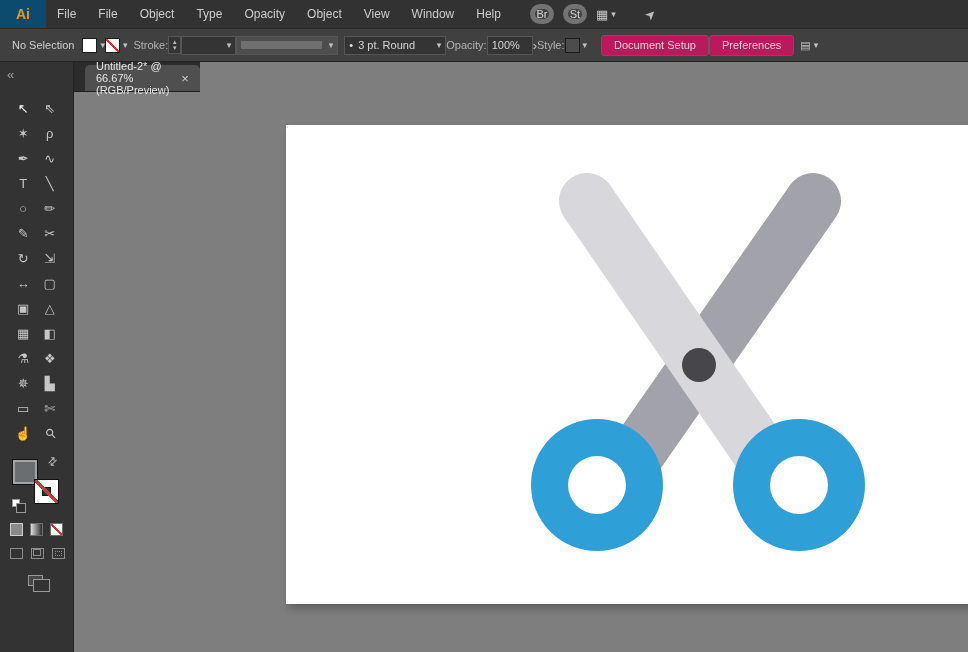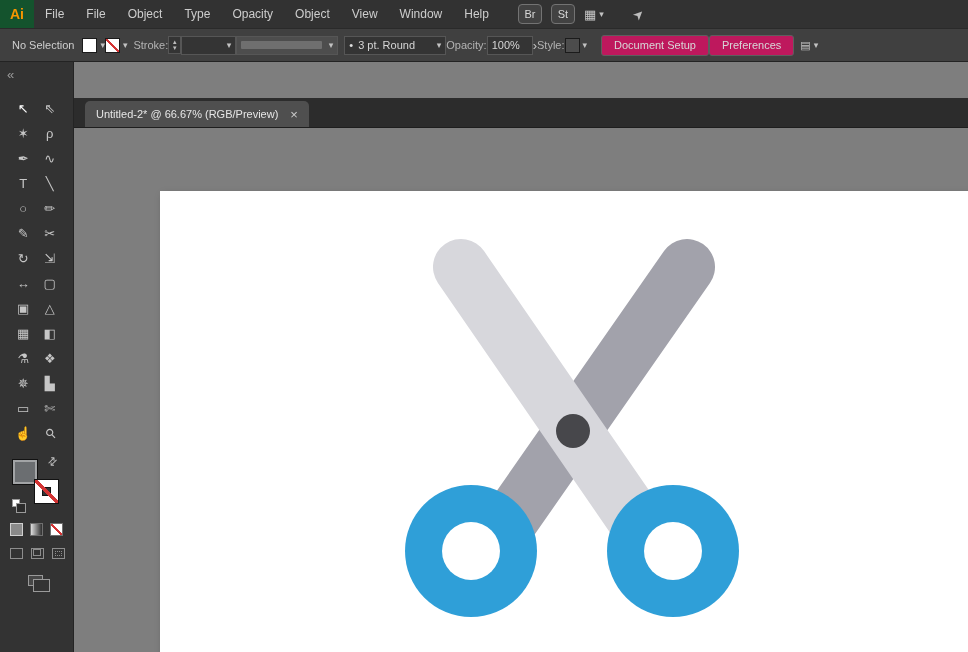--- a/index.html
+++ b/index.html
@@ -1,24 +1,24 @@
 <!DOCTYPE html>
 <html><head>
 <meta charset="utf-8">
 <style>
   * { margin:0; padding:0; box-sizing:border-box; }
   body { font-family:"Liberation Sans", sans-serif; background:#555; }
   .app { width:968px; height:652px; background:#7e7e7e; display:flex; flex-direction:column; overflow:hidden; position:relative; }
 
   
   .menubar { height:28px; flex:0 0 28px; background:#323232; display:flex; align-items:center; color:#cdcdcd; font-size:12px; }
-  .ai-logo { width:34px; height:28px; background:#14532d; color:#f79500; font-weight:bold; font-size:14px; display:flex; align-items:center; justify-content:center; }
+  .ai-logo { width:46px; height:28px; background:#0c4a6e; color:#f79500; font-weight:bold; font-size:14px; display:flex; align-items:center; justify-content:center; }
   .menu-item { padding:0 11px; height:20px; display:flex; align-items:center; cursor:default; }
   .menubar-right { display:flex; align-items:center; gap:9px; margin-left:18px; }
-  .mini-btn { width:24px; height:20px; background:#424242; border:1px solid #737373; border-radius:4px; color:#d8d8d8; font-size:11px; display:flex; align-items:center; justify-content:center; }
+  .mini-btn { width:24px; height:20px; background:#424242; border:5px solid #737373; border-radius:10px; color:#d8d8d8; font-size:11px; display:flex; align-items:center; justify-content:center; }
   .mb-icon-group { display:flex; align-items:center; color:#c5c5c5; }
   .grid-glyph { font-size:13px; }
   .rocket { color:#bdbdbd; font-size:13px; transform:rotate(-45deg); display:inline-block; margin-left:20px; }
   .chev { font-size:9px; color:#c2c2c2; margin-left:3px; }
 
   
   .controlbar { height:34px; flex:0 0 34px; background:#404040; border-top:1px solid #2a2a2a; border-bottom:1px solid #232323; display:flex; align-items:center; padding:0 12px; font-size:11px; color:#b9b9b9; }
   .status { color:#cfcfcf; margin-right:8px; }
   .label { color:#b3b3b3; }
   .swatch-group { display:flex; align-items:center; }
@@ -63,21 +63,21 @@
   .mode-btn.none { background:linear-gradient(45deg,#fff 42%, #d33434 42%, #d33434 58%, #fff 58%); border:1px solid #6f6f6f; }
   .draw-row { display:flex; gap:8px; margin:12px 0 0 10px; }
   .draw-btn { width:13px; height:11px; border:1px solid #8d8d8d; position:relative; }
   .draw-btn.behind::after { content:""; position:absolute; right:2px; bottom:2px; width:6px; height:5px; border:1px solid #8d8d8d; }
   .draw-btn.inside::after { content:""; position:absolute; inset:2px; border:1px dotted #8d8d8d; }
   .screen-row { margin:16px 0 0 28px; }
   .screen-btn { width:15px; height:11px; border:1px solid #9a9a9a; background:#474747; position:relative; }
   .screen-btn::after { content:""; position:absolute; left:4px; top:3px; width:15px; height:11px; border:1px solid #9a9a9a; background:#333333; }
 
   
-  .content { flex:1; display:flex; flex-direction:column; min-width:0;margin-top:36px; }
+  .content { flex:1; display:flex; flex-direction:row; min-width:0; }
   .tabbar { height:30px; flex:0 0 30px; background:#2c2c2c; border-bottom:1px solid #1e1e1e; display:flex; align-items:flex-end; }
   .tab { height:26px; margin-left:11px; background:#4f4f4f; border-radius:5px 5px 0 0; color:#e6e6e6; font-size:11px; display:flex; align-items:center; padding:0 11px; gap:12px; }
   .tab-close { color:#cccccc; font-size:13px; line-height:13px; cursor:default; }
   .canvas { flex:1; position:relative; overflow:hidden; background:#7e7e7e; }
   .artboard { position:absolute; left:86px; top:63px; width:840px; height:479px; background:#ffffff; box-shadow:3px 4px 8px rgba(0,0,0,0.28); }
   .artboard svg { position:absolute; left:0; top:0; }
 </style>
 </head>
 <body>
 

